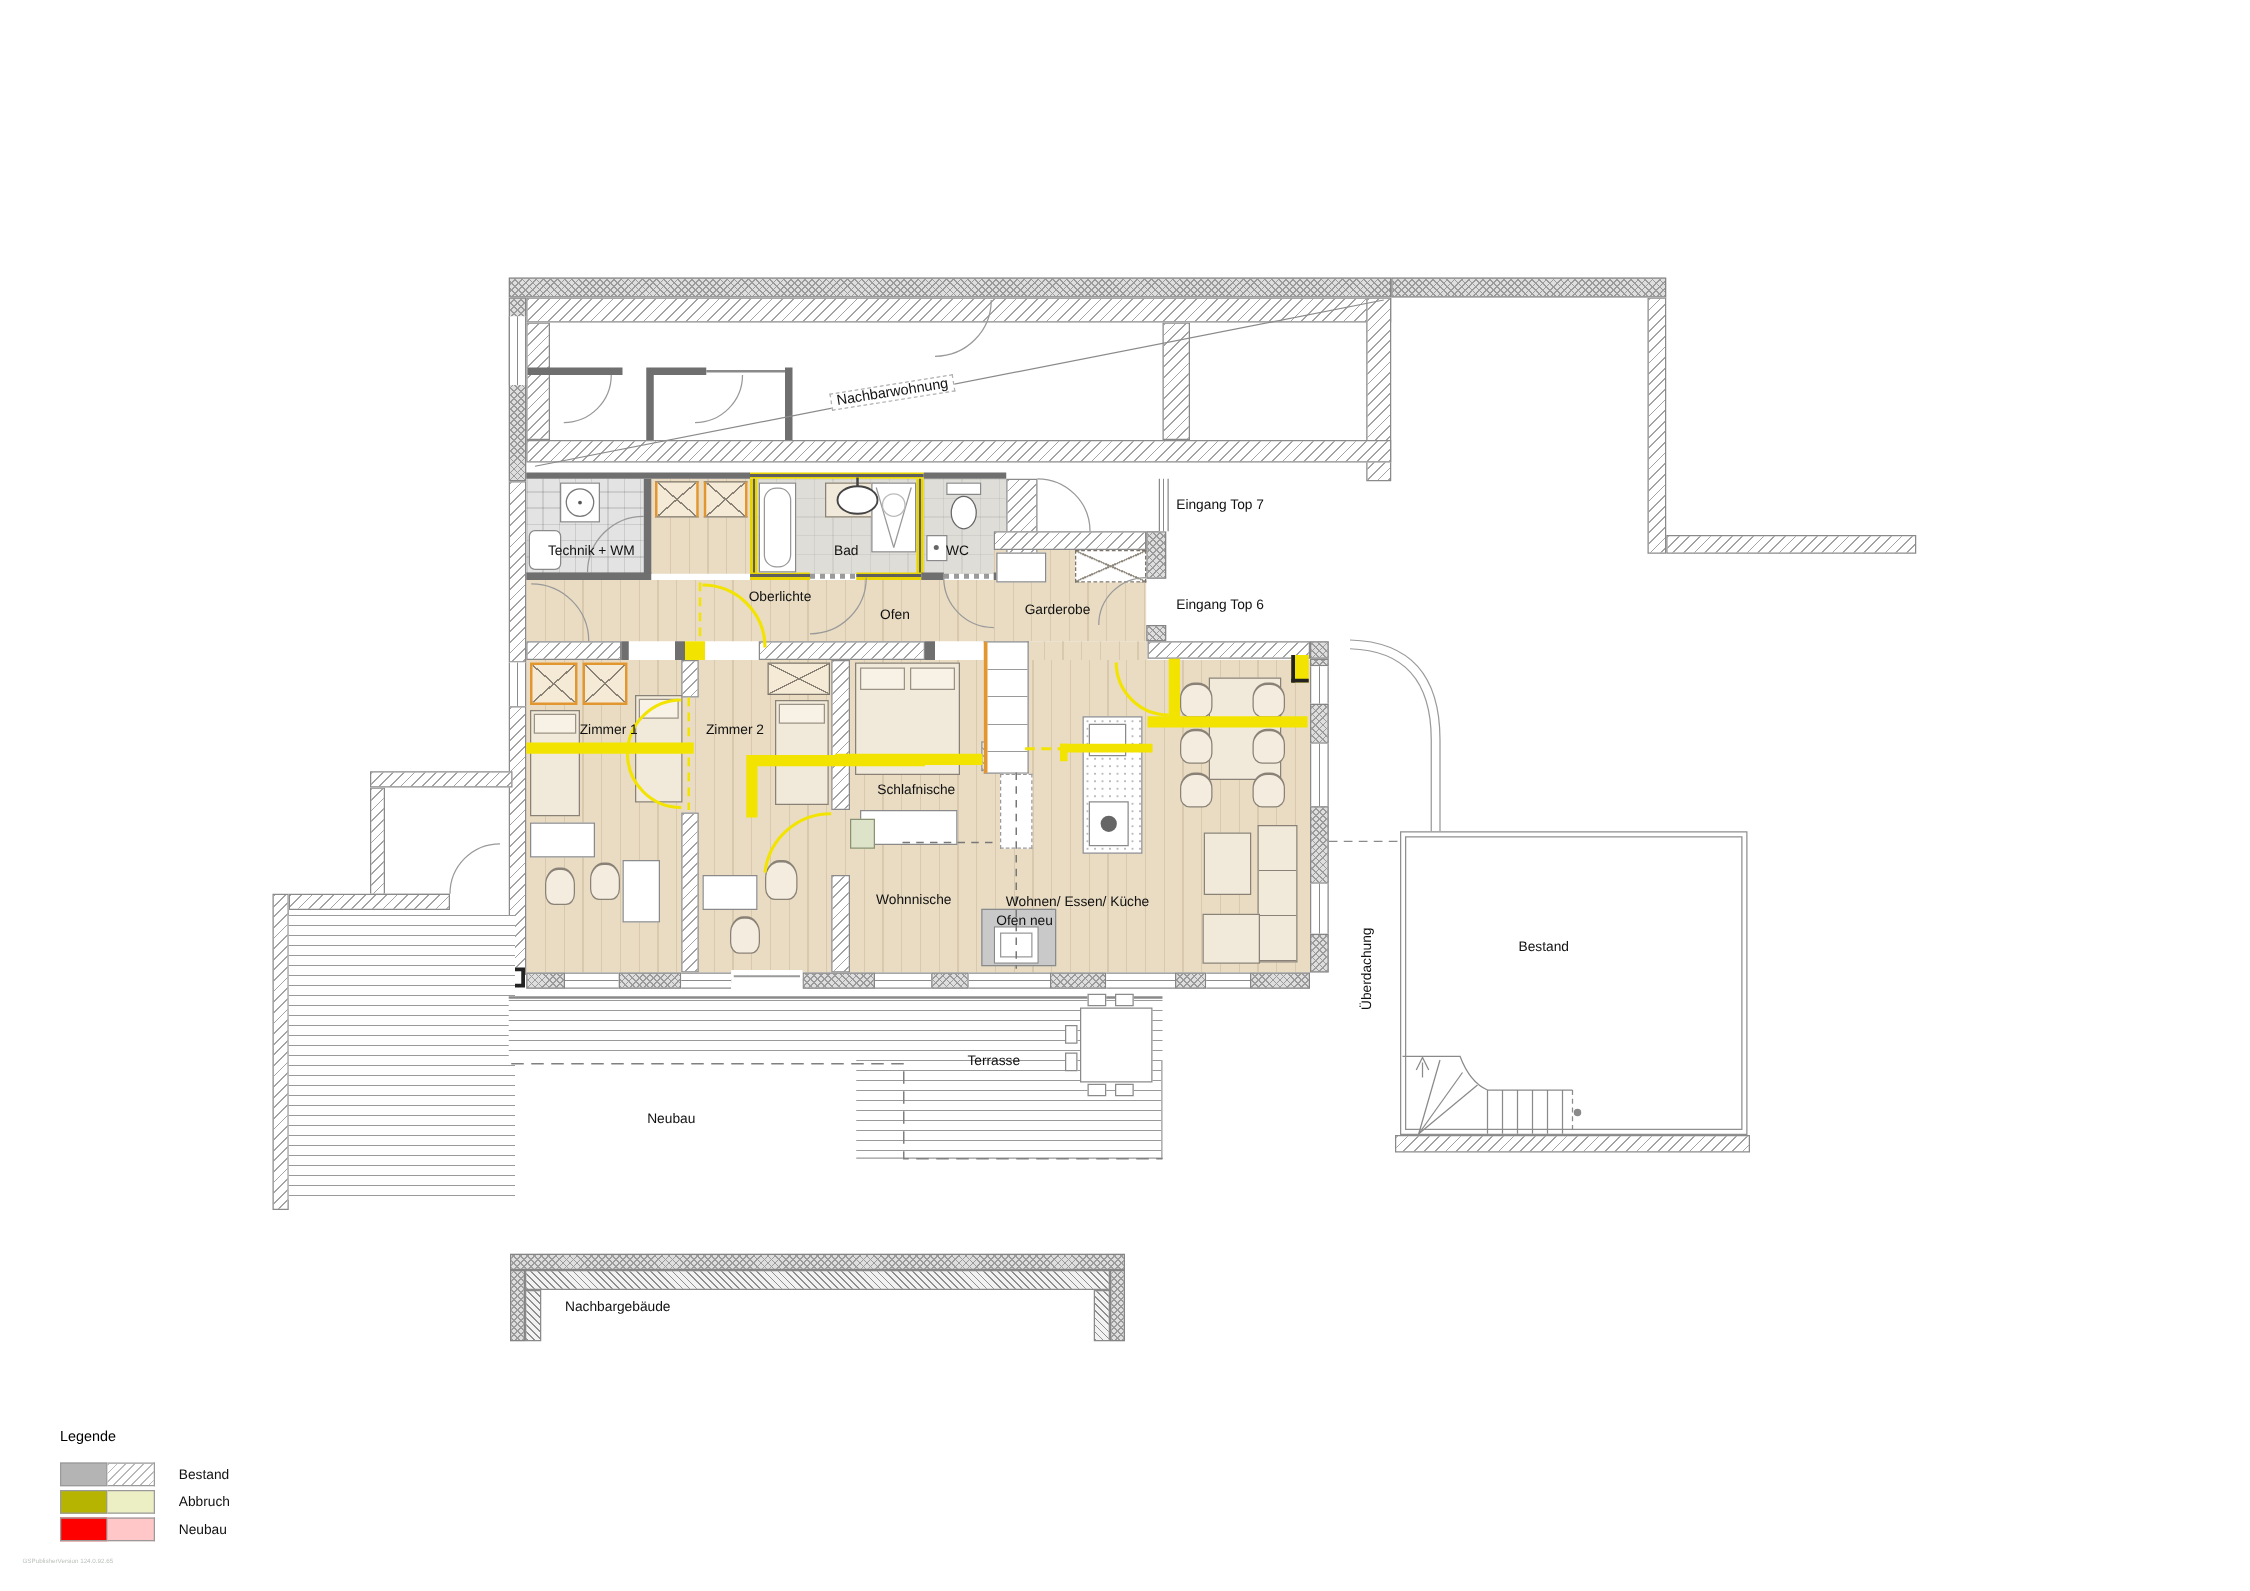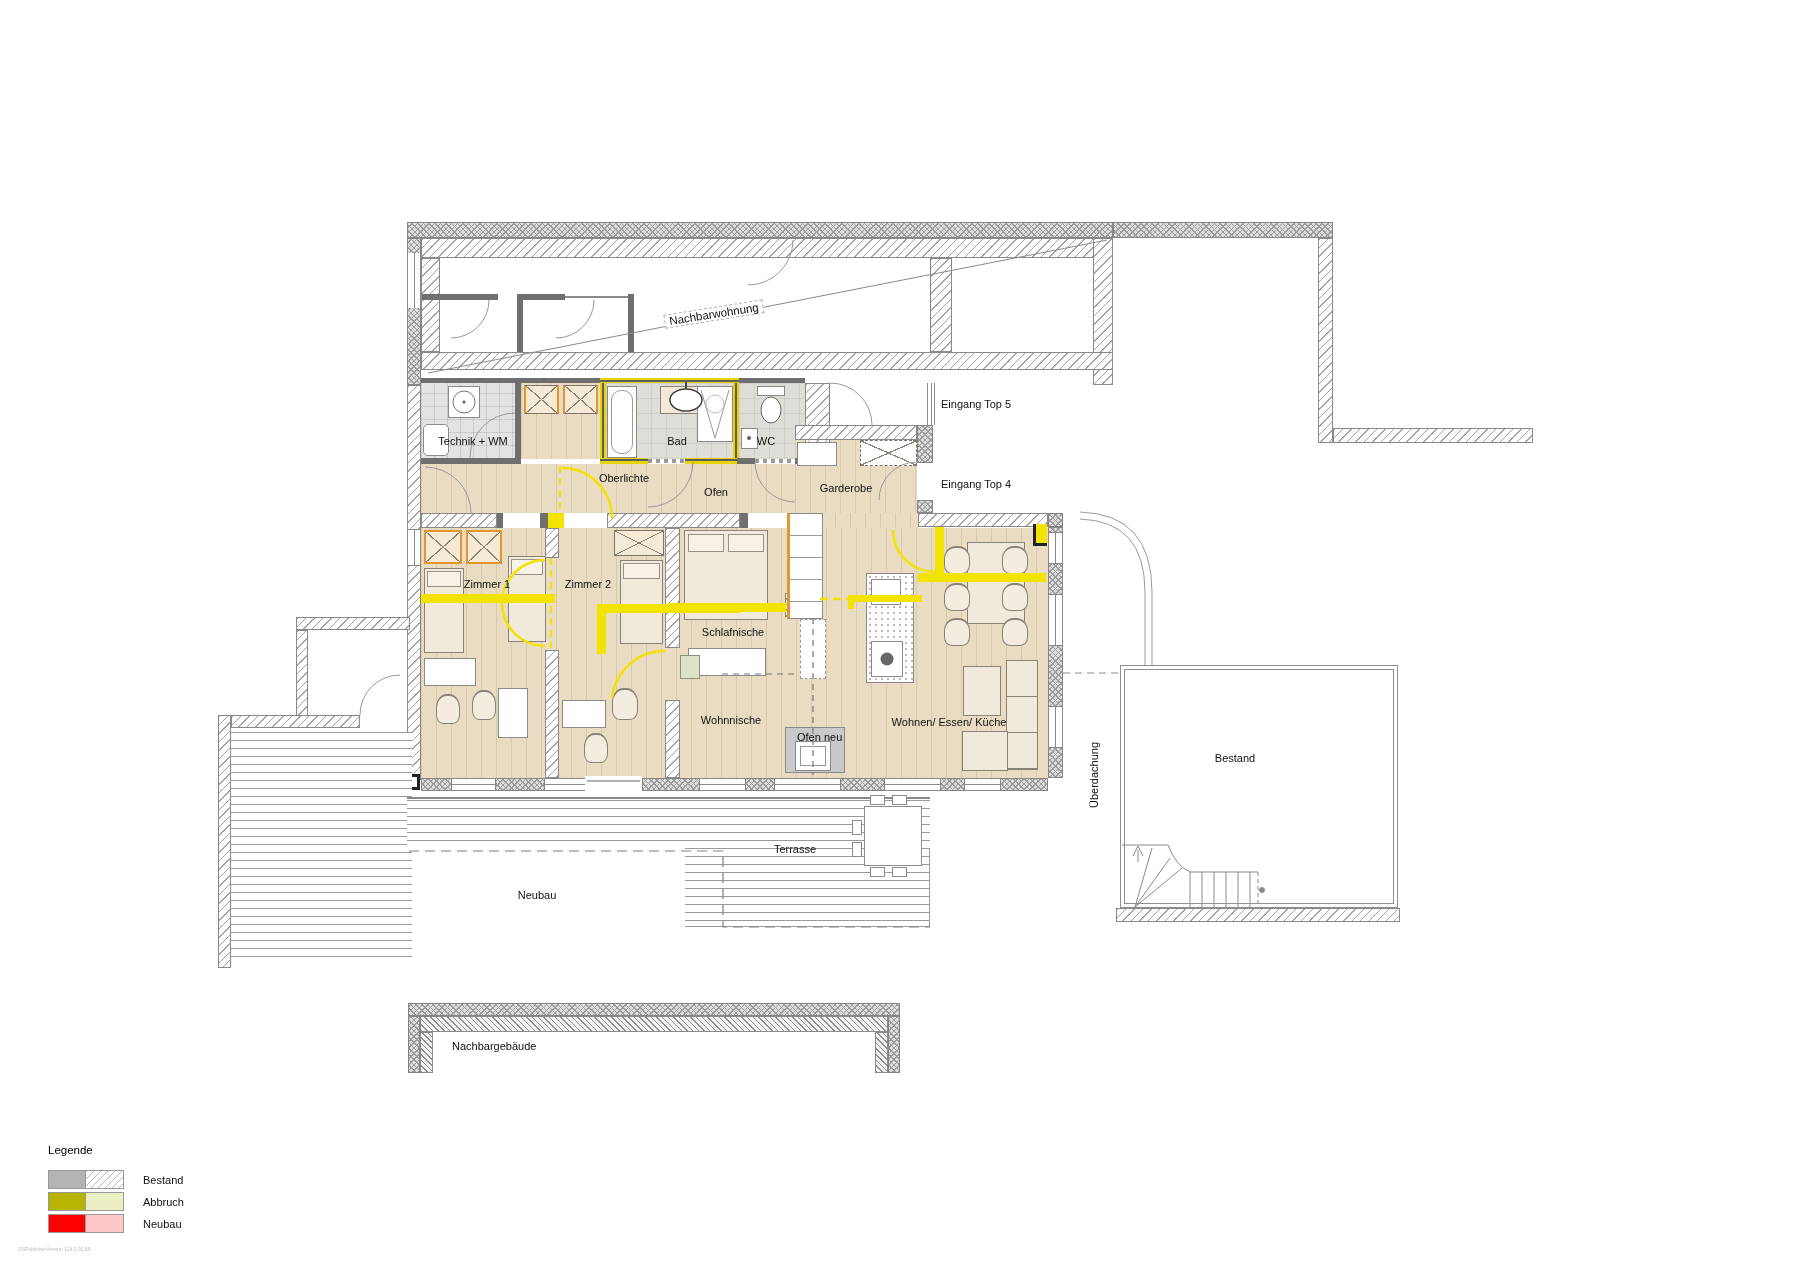--- a/index.html
+++ b/index.html
@@ -350,28 +350,28 @@
     <circle cx="887" cy="659" r="6.5" fill="#666"></circle>
   </svg>
 
   <div class="lbl rot-nw" style="left:714px;top:314px">Nachbarwohnung</div>
   <div class="lbl" style="left:473px;top:441px">Technik + WM</div>
   <div class="lbl" style="left:677px;top:441px">Bad</div>
   <div class="lbl" style="left:766px;top:441px">WC</div>
   <div class="lbl" style="left:624px;top:478px">Oberlichte</div>
   <div class="lbl" style="left:716px;top:492px">Ofen</div>
   <div class="lbl" style="left:846px;top:488px">Garderobe</div>
-  <div class="lbl-l" style="left:941px;top:398px">Eingang Top 5</div>
-  <div class="lbl-l" style="left:941px;top:478px">Eingang Top 4</div>
+  <div class="lbl-l" style="left:941px;top:398px">Eingang Top 7</div>
+  <div class="lbl-l" style="left:941px;top:478px">Eingang Top 6</div>
   <div class="lbl" style="left:487px;top:584px">Zimmer 1</div>
   <div class="lbl" style="left:588px;top:584px">Zimmer 2</div>
   <div class="lbl" style="left:733px;top:632px">Schlafnische</div>
   <div class="lbl" style="left:731px;top:720px">Wohnnische</div>
   <div class="lbl-l" style="left:797px;top:731px;z-index:31">Ofen neu</div>
-  <div class="lbl" style="left:949px;top:722px">Wohnen/ Essen/ Küche</div>
+  <div class="lbl" style="left:862px;top:722px">Wohnen/ Essen/ Küche</div>
   <div class="lbl vrot" style="left:1094px;top:775px">Überdachung</div>
   <div class="lbl" style="left:1235px;top:758px">Bestand</div>
   <div class="lbl" style="left:795px;top:849px">Terrasse</div>
   <div class="lbl" style="left:537px;top:895px">Neubau</div>
   <div class="lbl-l" style="left:452px;top:1040px">Nachbargebäude</div>
 
   <div id="legend">
     <div class="ltitle">Legende</div>
     <div class="lrow">
       <div class="sw sw-bestand-a"></div>

